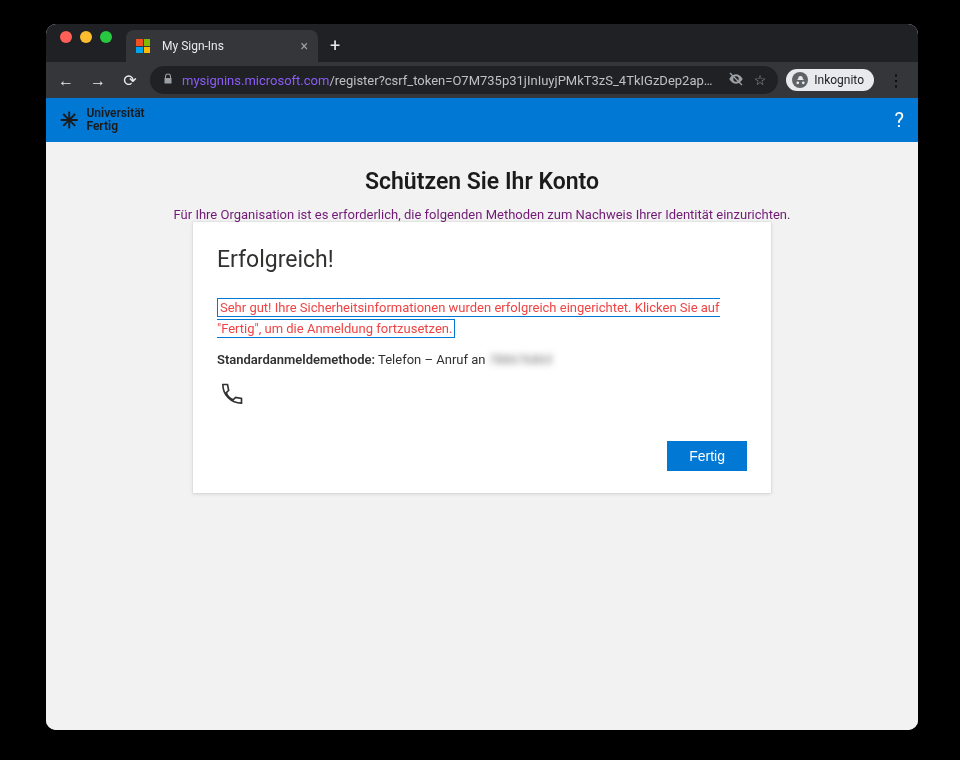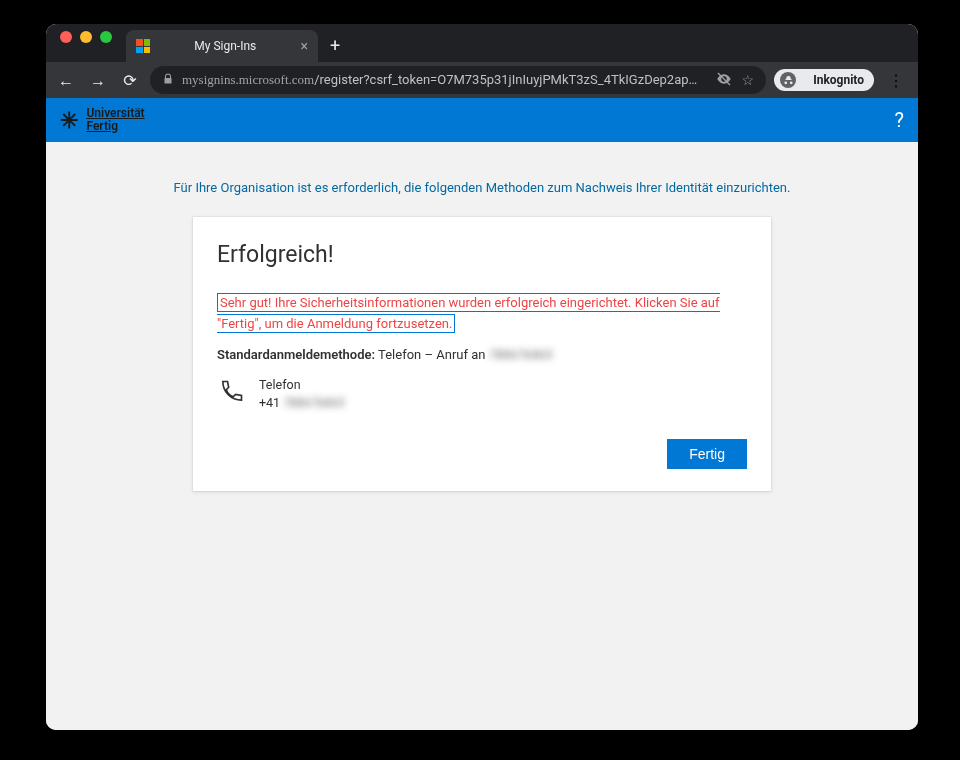--- a/index.html
+++ b/index.html
@@ -35,24 +35,23 @@
   .tl.red { background: #ff5f57; }
   .tl.yellow { background: #febc2e; }
   .tl.green { background: #28c840; }
   .tab {
     margin-left: 14px;
     width: 192px; height: 32px;
     background: #35363a;
     border-radius: 8px 8px 0 0;
     display: flex; align-items: center;
     padding: 0 10px;
-    gap: 24px;
+    gap: 12px;
     color: #e8eaed;
     font-size: 12px;
-    text-align: center;
   }
   .ms-logo { width: 14px; height: 14px; display: grid; grid-template-columns: 1fr 1fr; grid-template-rows: 1fr 1fr; gap: 1px; flex-shrink:0;}
   .ms-logo div:nth-child(1){background:#f25022;}
   .ms-logo div:nth-child(2){background:#7fba00;}
   .ms-logo div:nth-child(3){background:#00a4ef;}
   .ms-logo div:nth-child(4){background:#ffb900;}
   .tab-title { flex: 1; white-space: nowrap; overflow: hidden; text-overflow: ellipsis; }
   .tab-close { color: #9aa0a6; font-size: 14px; cursor: pointer; }
   .newtab { color: #e8eaed; font-size: 18px; padding: 0 12px 6px; cursor: pointer; }
   .toolbar {
@@ -74,28 +73,28 @@
     background: #202124;
     border-radius: 14px;
     display: flex; align-items: center;
     padding: 0 12px;
     gap: 8px;
     color: #9aa0a6;
     font-size: 13px;
     overflow: hidden;
   }
   .addr-text { flex: 1; white-space: nowrap; overflow: hidden; text-overflow: ellipsis; color:#bdc1c6;}
-  .addr-domain { color: #a3a3a3; font-family: Liberation Serif, serif; }
+  .addr-domain { color: #8b5cf6; }
   .right-icons { display: flex; align-items: center; gap: 10px; color: #9aa0a6; font-size: 14px; }
   .incog-pill {
     background: #e8eaed; color: #202124;
     border-radius: 14px;
     padding: 3px 10px 3px 6px;
-    display: flex; align-items: center; gap: 17px;
-    font-size: 12px; font-weight: 700;
+    display: flex; align-items: center; gap: 6px;
+    font-size: 12px; font-weight: 400;
   }
   .incog-icon { width:16px; height:16px; border-radius:50%; background:#5f6368; display:flex; align-items:center; justify-content:center;}
   .incog-icon svg { width:11px; height:11px; fill:#e8eaed;}
   .kebab { font-size: 16px; padding: 0 6px; cursor: pointer; }
   
   .page {
     height: calc(100% - 74px);
     background: #f2f2f2;
     overflow: auto;
   }
@@ -104,34 +103,33 @@
     background: #0078d4;
     display: flex; align-items: center;
     padding: 0 14px;
     justify-content: space-between;
   }
   .org-logo {
     display: flex; align-items: center; gap: 8px;
     color: #1a1a1a; font-size: 12px; font-weight: 600;
   }
   .org-star { font-size: 22px; color:#1a1a1a; }
-  .org-text { line-height: 1.05; text-decoration: underline; }
+  .org-text { line-height: 1.05; }
   .help { color: #fff; font-size: 20px; }
   .content {
     padding: 26px 0 0;
     display: flex; flex-direction: column; align-items: center;
   }
   .page-title {
     font-size: 23px; font-weight: 600; color: #1b1b1b;
   }
   .page-sub {
-    font-size: 13px; color: #0369a1; margin-top: 12px;
+    font-size: 13px; color: #701a75; margin-top: 12px;
   }
   .card {
-    margin-top: 22px;
     width: 578px;
     background: #fff;
     box-shadow: 0 1px 4px rgba(0,0,0,0.12), 0 0 0 1px rgba(0,0,0,0.03);
     padding: 24px 24px 22px;
   }
   .card-title {
     font-size: 23px; font-weight: 400; color: #323130;
   }
   .success-msg {
     margin-top: 24px;
@@ -226,42 +224,37 @@
       <div class="org-logo">
         <span class="org-star">✳</span>
         <div class="org-text">
           <div>Universität</div>
           <div>Fertig</div>
         </div>
       </div>
       <div class="help">?</div>
     </div>
     <div class="content">
+      <div class="page-title">Schützen Sie Ihr Konto</div>
       <div class="page-sub">Für Ihre Organisation ist es erforderlich, die folgenden Methoden zum Nachweis Ihrer Identität einzurichten.</div>
       <div class="card">
         <div class="card-title">Erfolgreich!</div>
         <div style="margin-top:24px;">
           <span class="success-msg">Sehr gut! Ihre Sicherheitsinformationen wurden erfolgreich eingerichtet. Klicken Sie auf "Fertig", um die Anmeldung fortzusetzen.</span>
         </div>
         <div class="default-line">
           <b>Standardanmeldemethode:</b>
           <span>Telefon – Anruf an </span><span class="blur">788676865</span>
         </div>
         <div class="method-row">
           <span class="phone-icon">
             <svg viewBox="0 0 24 24">
                 <path d="M5 3c0 9 7 16 16 16v-4l-5-1-2 2c-3-1-5-3-6-6l2-2-1-5H5z"></path>
               </svg>
           </span>
-          <div class="method-text">
-            <div>Telefon</div>
-            <div>
-              <span>+41 </span><span class="blur">788676865</span>
-            </div>
-          </div>
         </div>
         <div class="btn-row">
           <button class="done-btn">Fertig</button>
         </div>
       </div>
     </div>
   </div>
 </div>
 
 </body></html>

